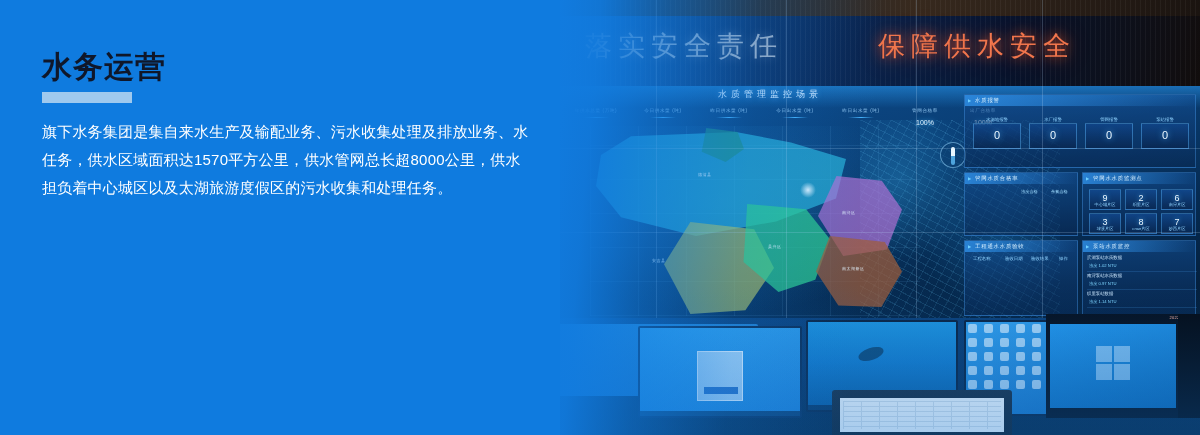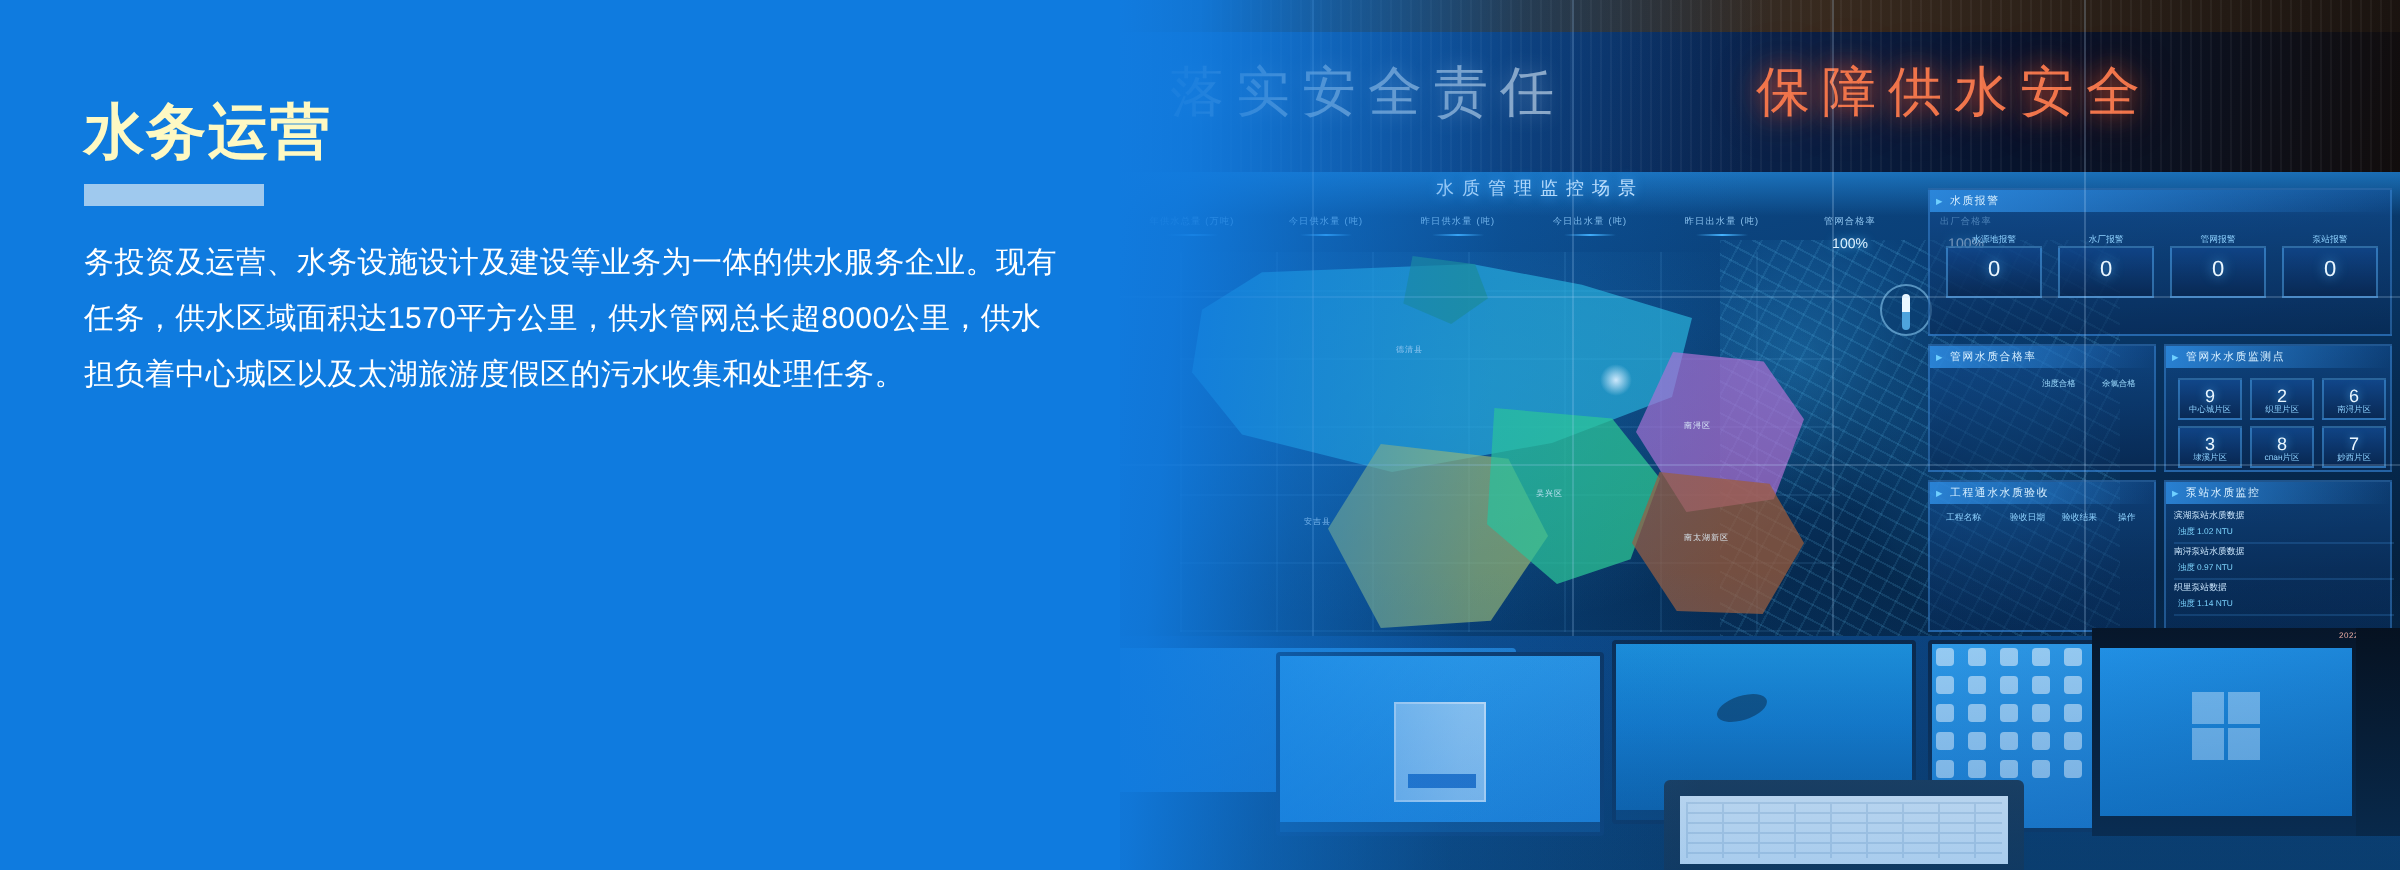--- a/index.html
+++ b/index.html
@@ -150,21 +150,21 @@
 
   
   .photo-tint { position:absolute; inset:0; pointer-events:none;
           background:linear-gradient(95deg,rgba(17,123,223,1) 0%,rgba(17,123,223,.92) 6%,
                      rgba(17,123,223,.55) 16%,rgba(17,123,223,.18) 30%,rgba(17,123,223,0) 48%); }
   .photo-bottomtint { position:absolute; left:0; bottom:0; width:640px; height:150px; pointer-events:none;
           background:linear-gradient(0deg,rgba(17,123,223,.30),rgba(17,123,223,0)); }
 
   
   .content { position:absolute; left:0; top:0; width:600px; height:435px; z-index:5; }
-  .title { position:absolute; left:42px; top:52px; font-size:30px; font-weight:700; color:#fef9c3;
+  .title { position:absolute; left:42px; top:52px; font-size:30px; font-weight:700; color:#0f172a;
            letter-spacing:1px; line-height:1; }
   .rule  { position:absolute; left:42px; top:92px; width:90px; height:11px; background:#9fc9ee; }
   .body  { position:absolute; left:42px; top:118px; width:498px; }
   .body p { font-size:15px; line-height:28px; color:#ffffff; letter-spacing:.2px; white-space:nowrap; }
 </style>
 </head>
 <body>
 
 <div class="stage">
 
@@ -397,19 +397,19 @@
     </div>
 
     <div class="photo-bottomtint"></div>
     <div class="photo-tint"></div>
   </div>
 
   <div class="content">
     <h1 class="title">水务运营</h1>
     <div class="rule"></div>
     <div class="body">
-      <p>务投资及运营、水务设施设计及建设等业务为一体的供水服务企业。现有</p>
+      <p>旗下水务集团是集自来水生产及输配业务、污水收集处理及排放业务、水</p>
       <p>任务，供水区域面积达1570平方公里，供水管网总长超8000公里，供水</p>
       <p>担负着中心城区以及太湖旅游度假区的污水收集和处理任务。</p>
     </div>
   </div>
 
 </div>
 
 </body></html>

